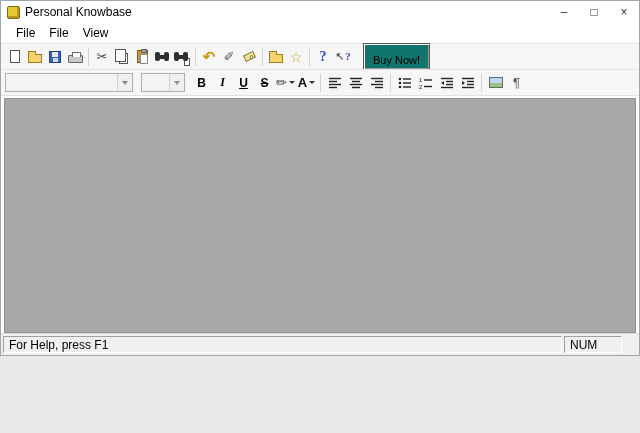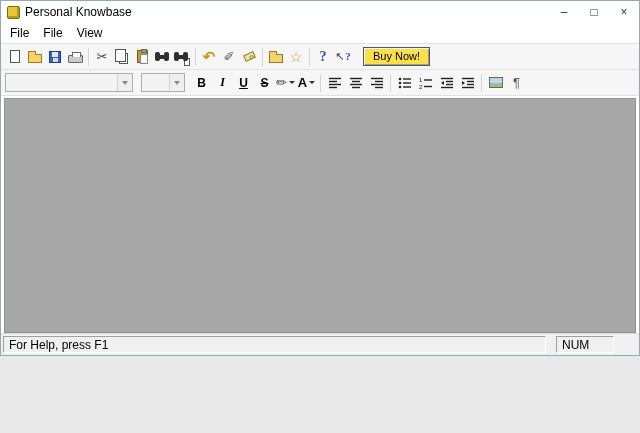--- a/index.html
+++ b/index.html
@@ -15,21 +15,21 @@
   }
 
   
   .titlebar { height:22px; flex:0 0 22px; display:flex; align-items:center; padding-left:6px; background:#fff; font-size:12px; }
   .app-icon { width:13px; height:13px; margin-right:5px; background:#e8c832; border:1px solid #7c6a17; border-radius:2px;
               box-shadow: inset -2px -2px 0 #b89a20; }
   .win-controls { margin-left:auto; display:flex; height:100%; }
   .win-btn { width:30px; display:flex; align-items:center; justify-content:center; font-size:12px; color:#333; }
 
   
-  .menubar { height:20px; flex:0 0 20px; display:flex; align-items:center; font-size:12px; background:#fff; padding-left:2px; }
+  .menubar { height:20px; flex:0 0 20px; display:flex; align-items:center; font-size:12px; background:#fff; padding-left:8px; }
   .menu-item { padding:2px 7px; }
 
   
   .toolbar { display:flex; align-items:center; background:#f6f6f6; border-top:1px solid #e2e2e2; padding:0 4px; }
   .toolbar1 { height:26px; flex:0 0 26px; }
   .toolbar2 { height:27px; flex:0 0 27px; border-bottom:1px solid #e2e2e2; }
   .tb-btn { min-width:20px; height:20px; padding:0 1px; display:flex; align-items:center; justify-content:center; border:1px solid transparent; }
   .tb-sep { width:1px; height:18px; background:#d4d4d4; margin:0 3px; flex:0 0 1px; }
 
   
@@ -58,21 +58,21 @@
   .g-cut { font-size:13px; color:#444; line-height:1; }
   .g-undo { font-size:15px; color:#c59a1a; font-weight:bold; line-height:1; }
   .g-stamp { font-size:13px; color:#555; line-height:1; }
   .g-star { font-size:14px; color:#c9a227; line-height:1; }
   .g-help { font-size:14px; color:#2b48c0; font-weight:bold; font-family:"Liberation Serif", serif; line-height:1; }
   .g-help-sm { font-size:11px; color:#2b48c0; font-weight:bold; font-family:"Liberation Serif", serif; line-height:1; }
   .g-arrow { font-size:11px; color:#333; line-height:1; margin-right:1px; }
   .g-pen { font-size:13px; color:#444; line-height:1; }
   .g-pilcrow { font-size:13px; color:#555; line-height:1; }
 
-  .buy-btn { margin-left:10px; padding:2px 9px 3px 9px; font-size:11px; background:#fde047; border:1px solid #555;
+  .buy-btn { margin-left:10px; padding:10px 9px 3px 9px; font-size:11px; background:#0f766e; border:1px solid #555;
              box-shadow: inset 1px 1px 0 #fff, inset -1px -1px 0 #9a9a9a; white-space:nowrap; }
 
   
   .combo { height:19px; border:1px solid #aeaeae; background:#f3f3f3; display:flex; align-items:stretch; font-size:11px; color:#777; }
   .combo-name { width:128px; margin-right:8px; }
   .combo-size { width:44px; margin-right:6px; }
   .combo .val { flex:1; display:flex; align-items:center; padding:0 3px; }
   .combo .arrow-box { width:15px; display:flex; align-items:center; justify-content:center; border-left:1px solid #d2d2d2; background:#efefef; }
   .dd-arrow { width:0; height:0; border-left:3px solid transparent; border-right:3px solid transparent; border-top:4px solid #8a8a8a; }
   .dd-small { width:0; height:0; border-left:3px solid transparent; border-right:3px solid transparent; border-top:3px solid #333; margin-left:2px; }
@@ -83,21 +83,21 @@
   .f-under { text-decoration:underline; font-weight:bold; }
   .f-strike { text-decoration:line-through; font-weight:bold; }
   .f-colorA { font-weight:bold; font-size:13px; }
   .svg-icon { display:block; }
 
   
   .client { flex:1 1 auto; background:#fff; padding:2px 3px 0 3px; display:flex; }
   .workspace { flex:1; background:#a8a8a8; border:1px solid #919191; }
 
   
-  .statusbar { height:22px; flex:0 0 22px; background:#f0f0f0; border-top:1px solid #d8d8d8; display:flex; align-items:stretch; gap:10px; padding:2px 3px 2px 2px; font-size:12px; }
+  .statusbar { height:22px; flex:0 0 22px; background:#f0f0f0; border-top:1px solid #d8d8d8; display:flex; align-items:stretch; gap:2px; padding:2px 3px 2px 2px; font-size:12px; }
   .status-panel { border:1px solid; border-color:#9f9f9f #ffffff #ffffff #9f9f9f; display:flex; align-items:center; padding:0 5px; background:#f0f0f0; }
   .status-main { flex:1; }
   .status-num { width:58px; }
   .status-grip { width:12px; border:none; }
 </style>
 </head>
 <body>
 
 <div class="window">
 

